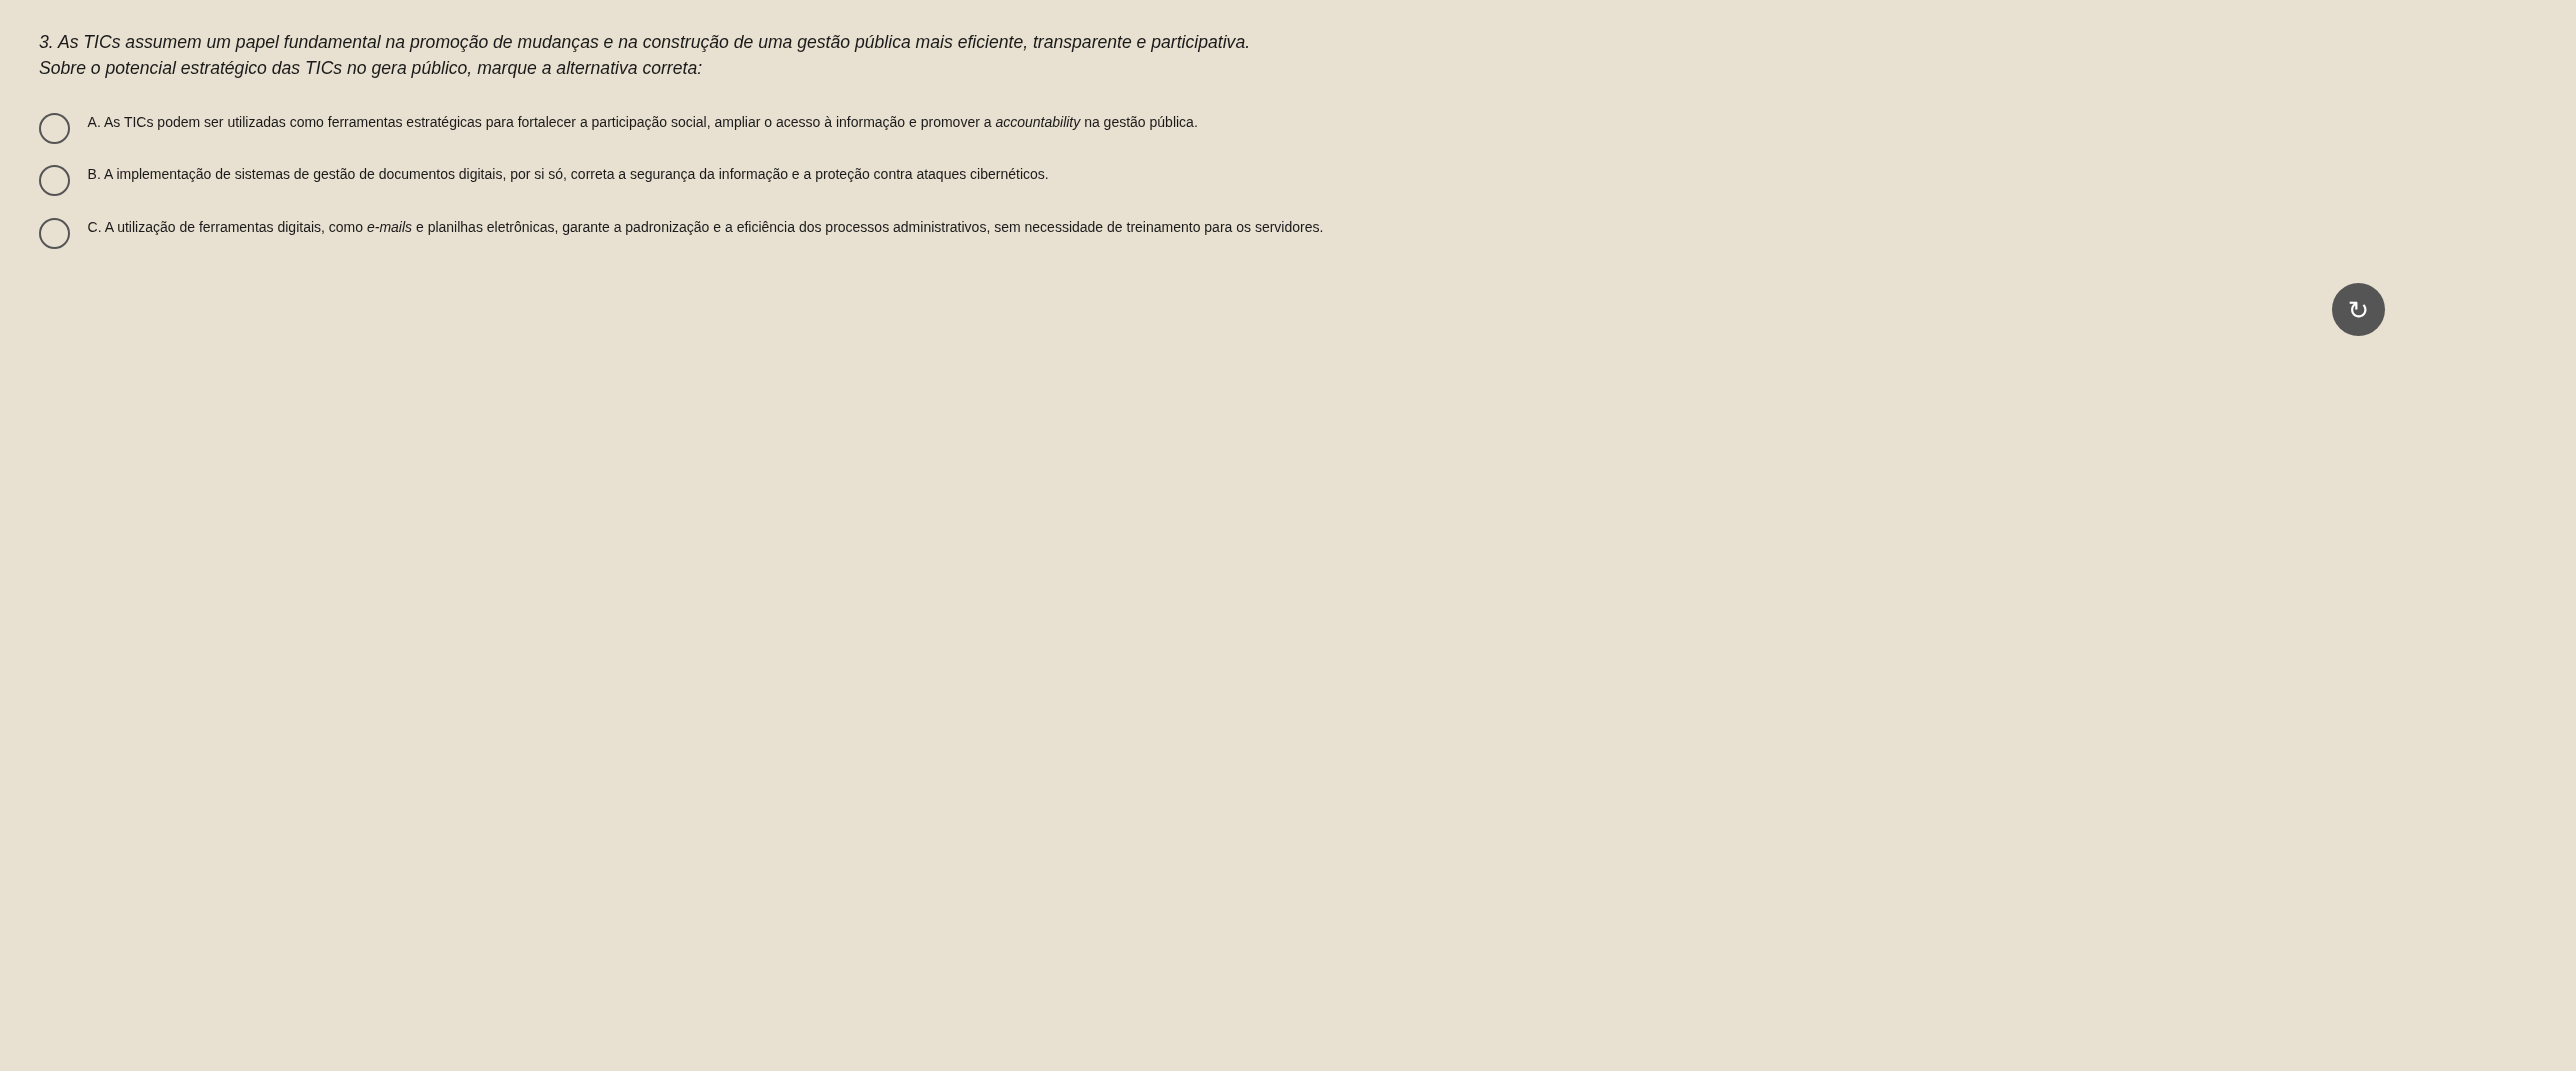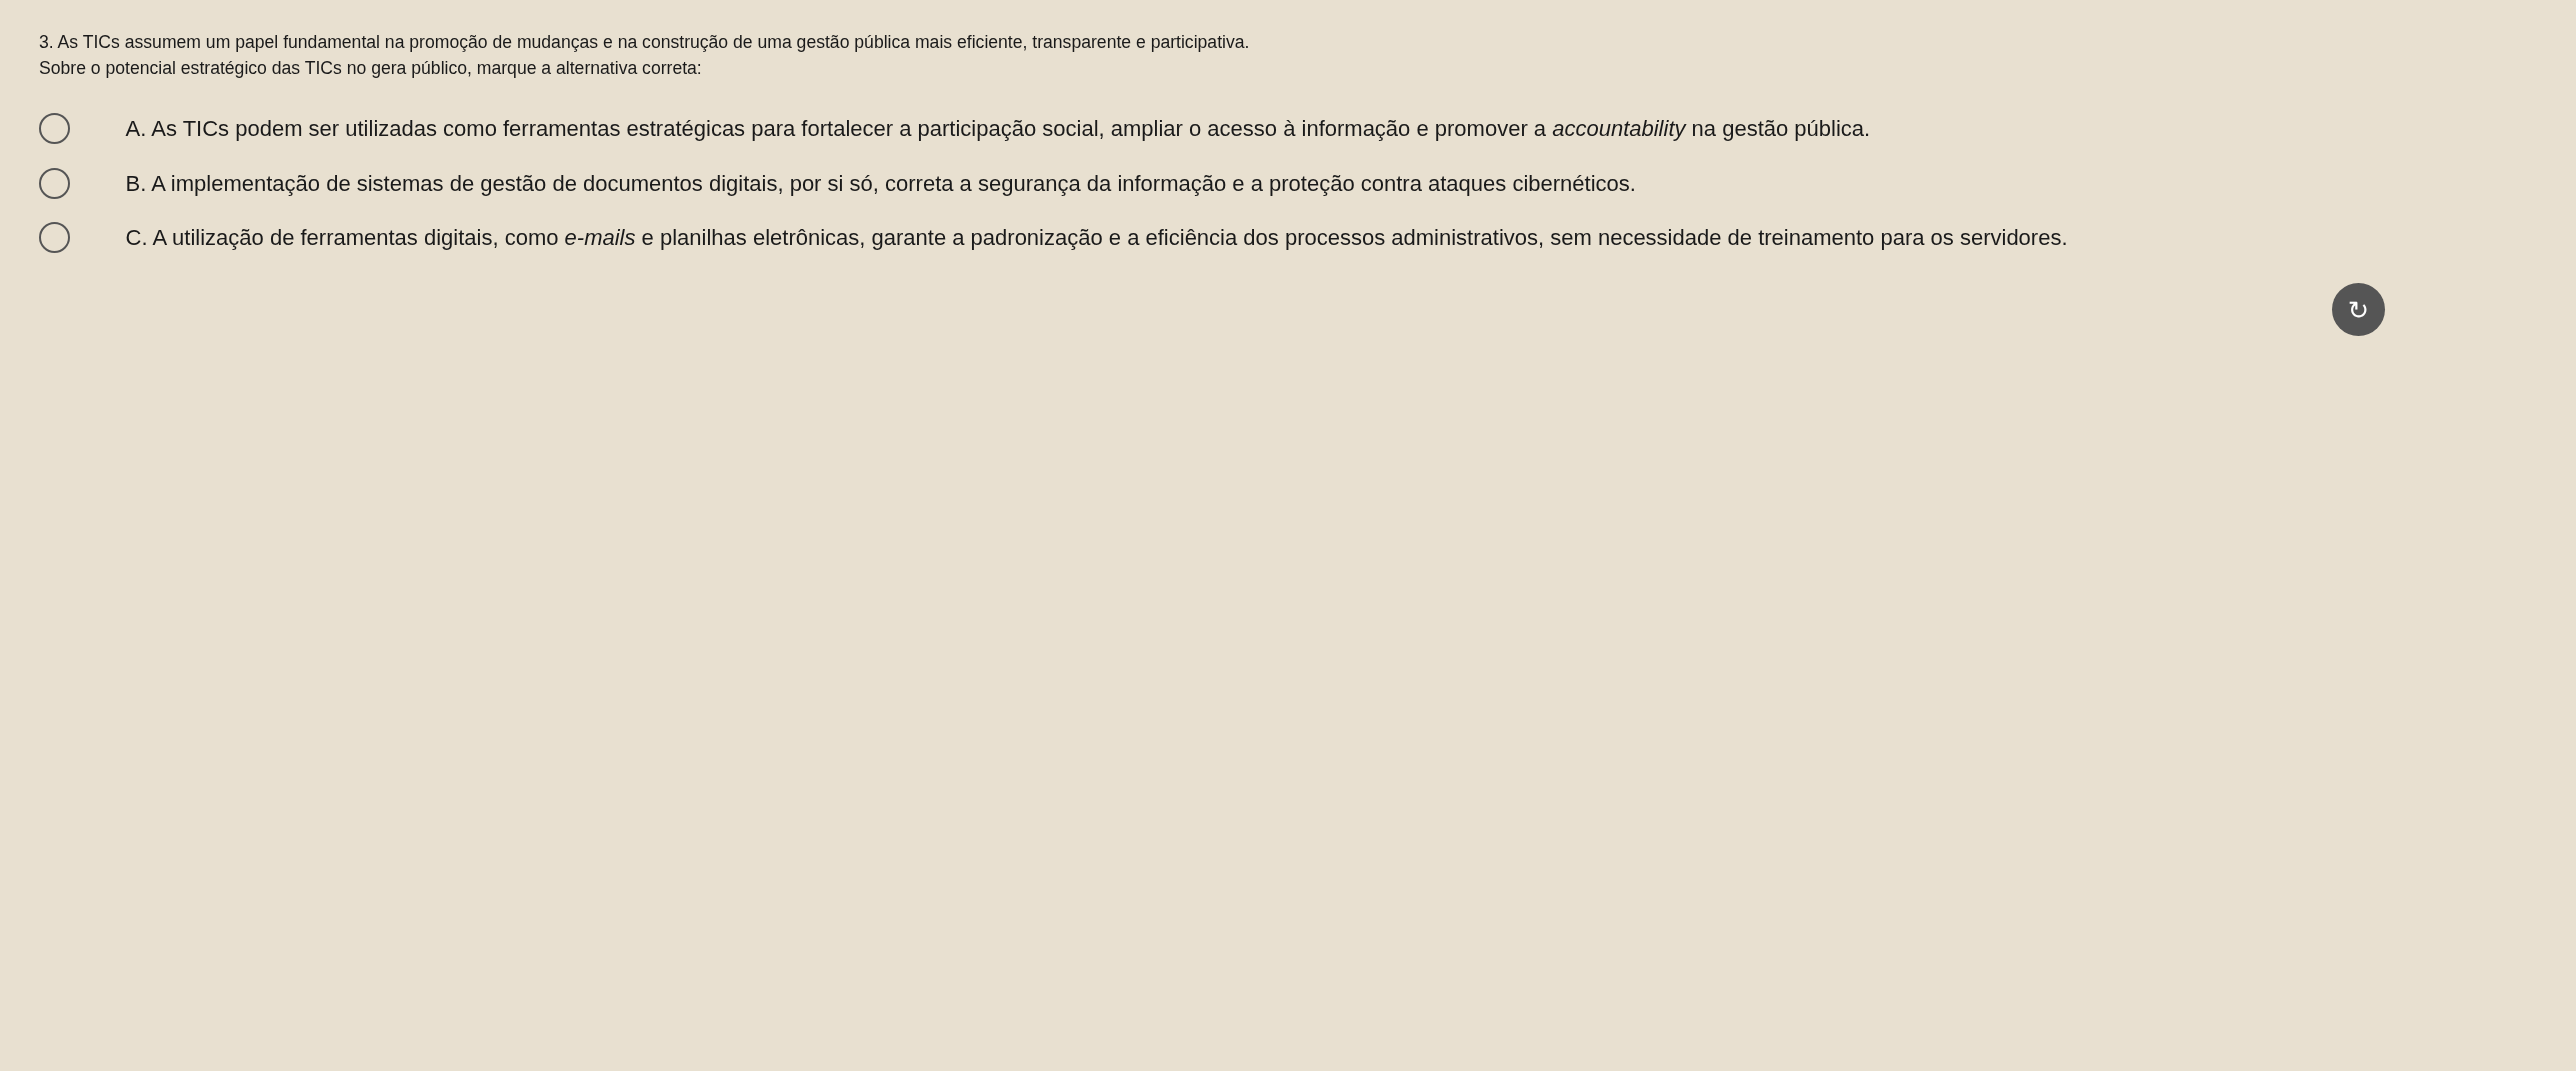--- a/index.html
+++ b/index.html
@@ -22,20 +22,21 @@
       position: relative;
     }
 
     .question-header {
       margin-bottom: 29px;
       line-height: 1.5;
     }
 
     .question-header p {
       font-size: 17.6px;
+      font-style: italic;
     }
 
     .options-list {
       list-style: none;
       display: flex;
       flex-direction: column;
       gap: 19.6px;
     }
 
     .option-item {
@@ -49,23 +50,22 @@
       height: 31px;
       border-radius: 50%;
       border: 2.4px solid #555;
       background: transparent;
       flex-shrink: 0;
       margin-top: 2px;
       cursor: pointer;
     }
 
     .option-text {
-      font-size: 22px;
+      font-size: 14px;
       line-height: 1.6;
-      margin-left: 38px;
     }
 
     .option-text em {
       font-style: italic;
     }
 
     .refresh-icon {
       position: absolute;
       right: 0;
       top: 254px;

